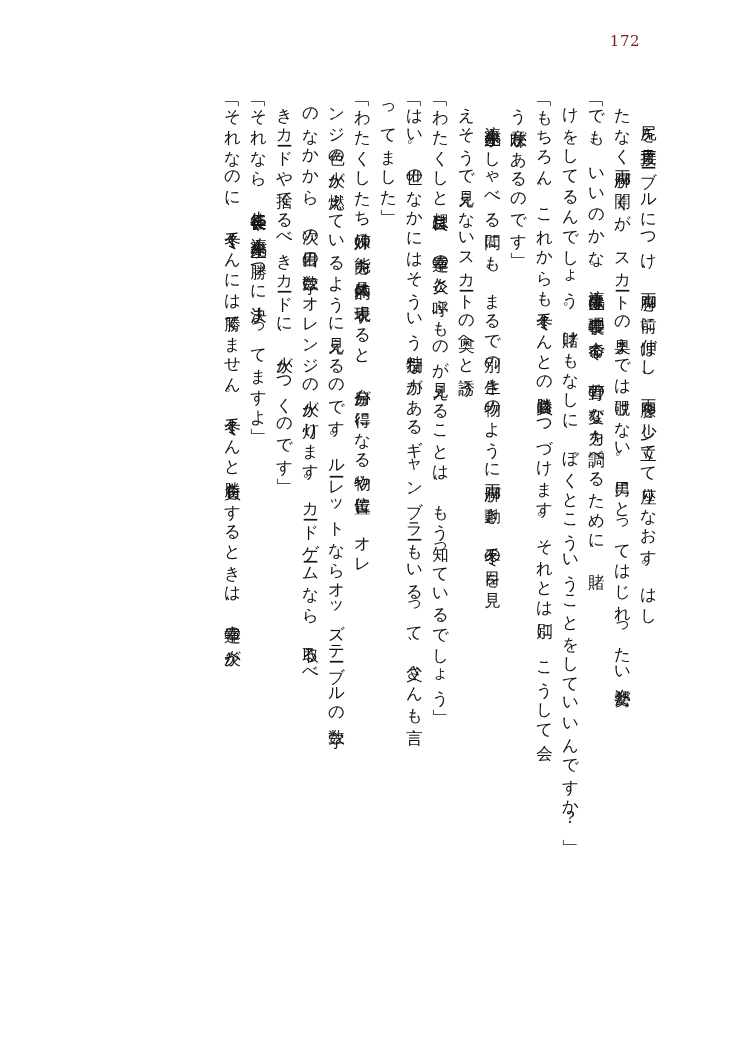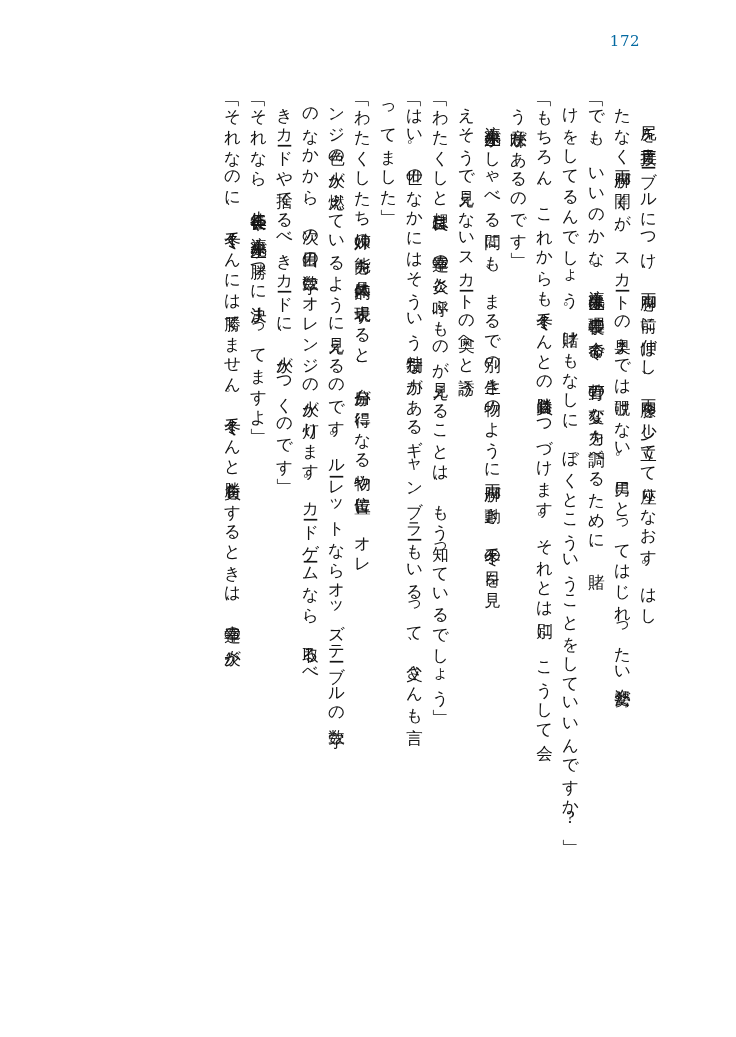--- a/index.html
+++ b/index.html
@@ -21,21 +21,21 @@
     width: 736px;
     height: 1037px;
     background: #ffffff;
   }
   .page-number {
     position: absolute;
     top: 32px;
     right: 96px;
     font-size: 15px;
     letter-spacing: 0.5px;
-    color: #0369a1;
+    color: #7f1d1d;
     font-family: "DejaVu Serif", "Liberation Serif", serif;
   }
   .text-body {
     position: absolute;
     top: 96px;
     left: 84px;
     width: 572px;
     height: 855px;
     display: flex;
     flex-direction: row-reverse;

